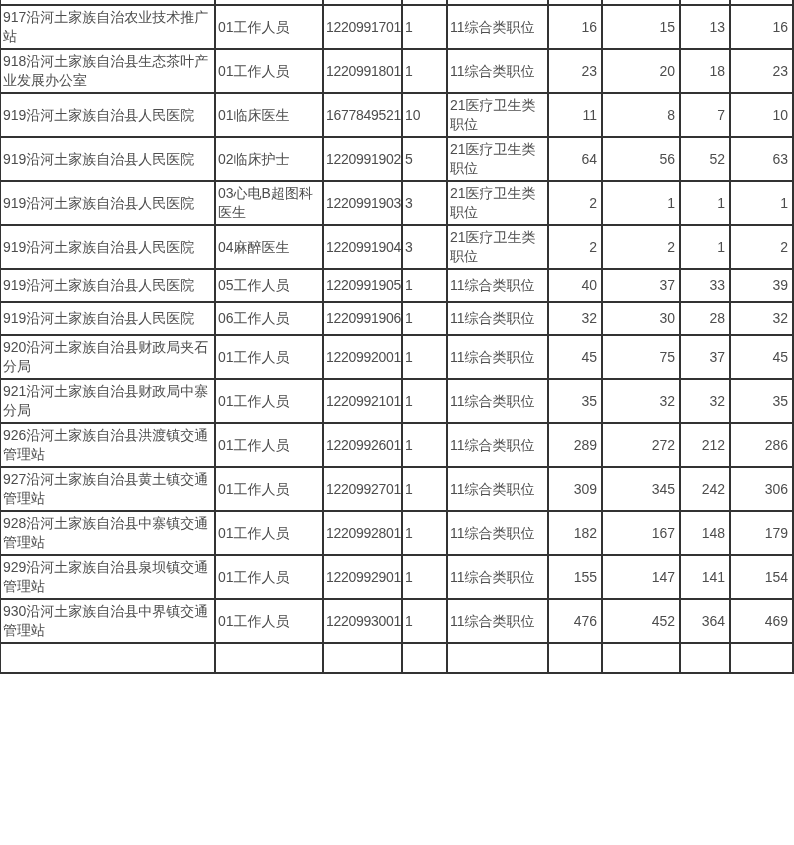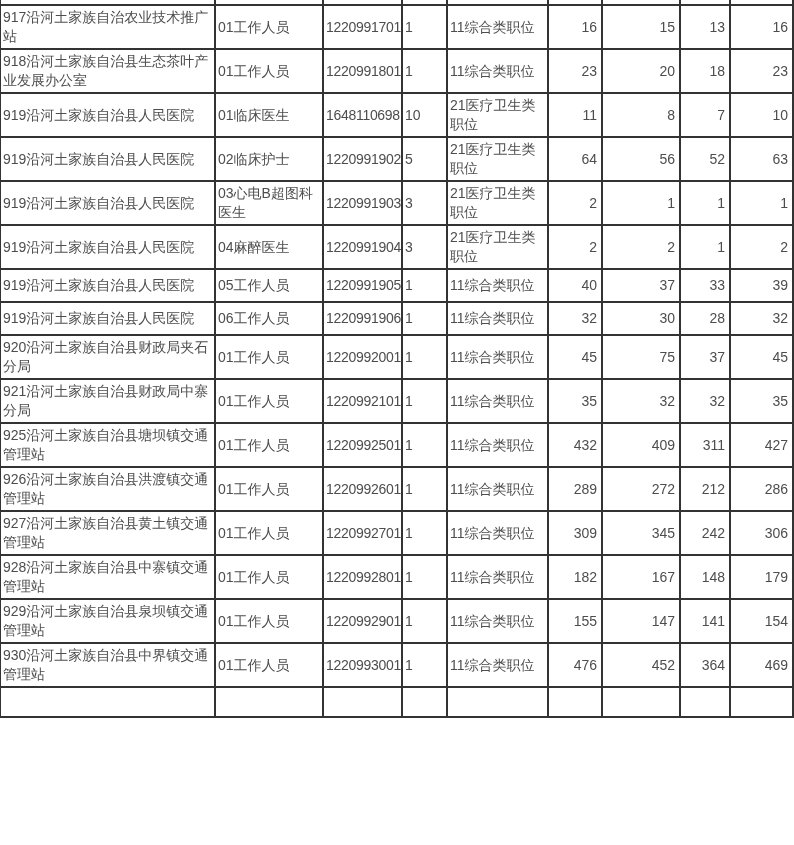--- a/index.html
+++ b/index.html
@@ -95,21 +95,21 @@
     <td>1</td>
     <td>11综合类职位</td>
     <td class="n">23</td>
     <td class="n">20</td>
     <td class="n">18</td>
     <td class="n">23</td>
   </tr>
         <tr class="data-row">
     <td>919沿河土家族自治县人民医院</td>
     <td>01临床医生</td>
-    <td class="code">1648110698</td>
+    <td class="code">1677849521</td>
     <td>10</td>
     <td>21医疗卫生类职位</td>
     <td class="n">11</td>
     <td class="n">8</td>
     <td class="n">7</td>
     <td class="n">10</td>
   </tr>
         <tr class="data-row">
     <td>919沿河土家族自治县人民医院</td>
     <td>02临床护士</td>
@@ -179,31 +179,20 @@
         <tr class="data-row">
     <td>921沿河土家族自治县财政局中寨分局</td>
     <td>01工作人员</td>
     <td class="code">1220992101</td>
     <td>1</td>
     <td>11综合类职位</td>
     <td class="n">35</td>
     <td class="n">32</td>
     <td class="n">32</td>
     <td class="n">35</td>
-  </tr>
-        <tr class="data-row">
-    <td>925沿河土家族自治县塘坝镇交通管理站</td>
-    <td>01工作人员</td>
-    <td class="code">1220992501</td>
-    <td>1</td>
-    <td>11综合类职位</td>
-    <td class="n">432</td>
-    <td class="n">409</td>
-    <td class="n">311</td>
-    <td class="n">427</td>
   </tr>
         <tr class="data-row">
     <td>926沿河土家族自治县洪渡镇交通管理站</td>
     <td>01工作人员</td>
     <td class="code">1220992601</td>
     <td>1</td>
     <td>11综合类职位</td>
     <td class="n">289</td>
     <td class="n">272</td>
     <td class="n">212</td>

